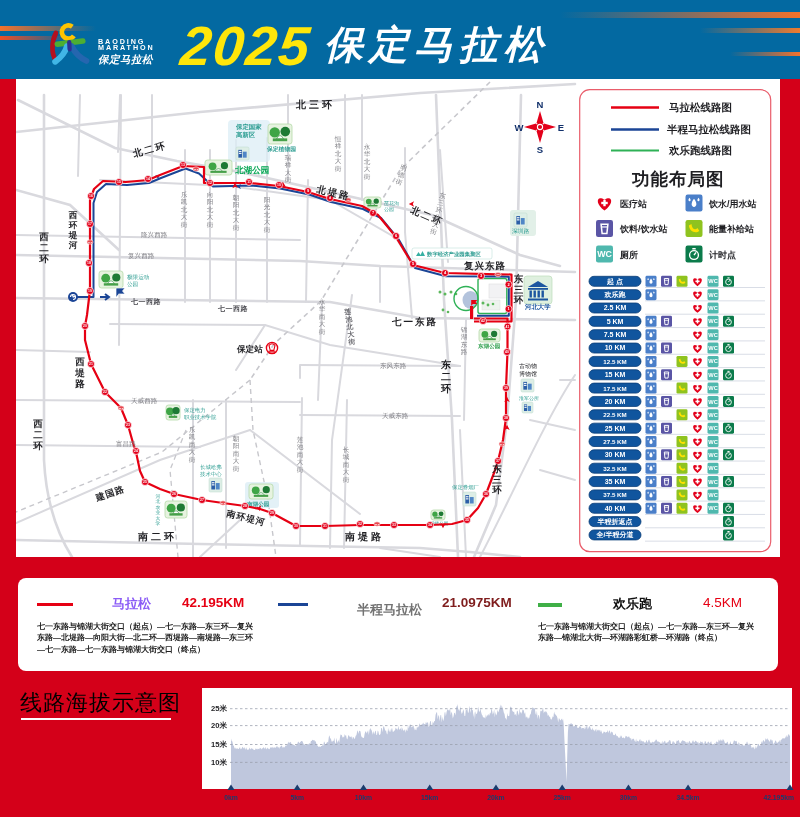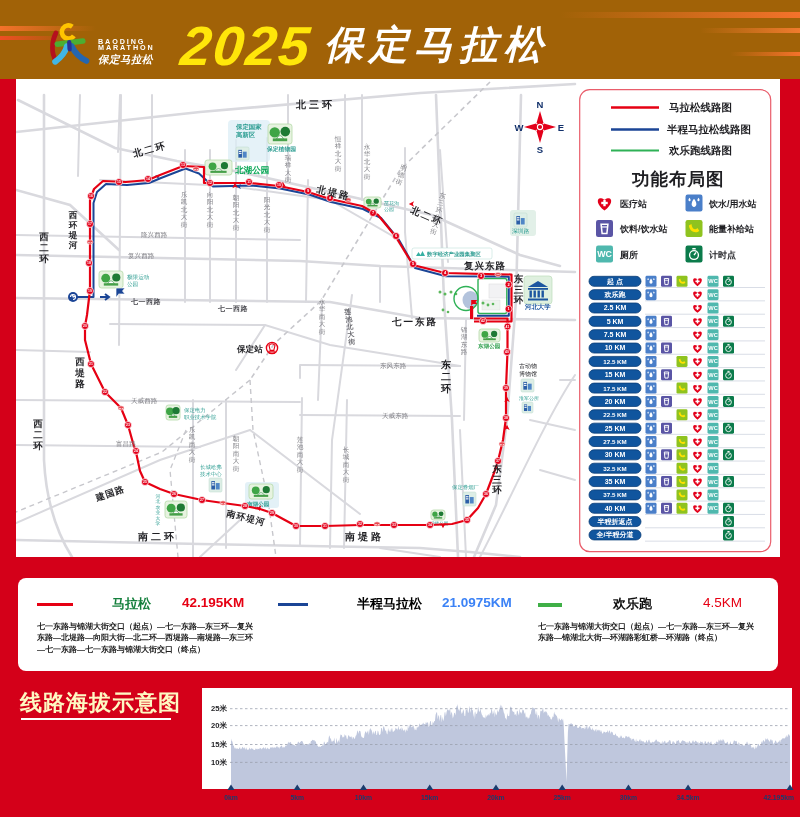--- a/index.html
+++ b/index.html
@@ -1,20 +1,20 @@
 <!DOCTYPE html>
 <html><head><meta charset="utf-8">
 <style>
 *{margin:0;padding:0;box-sizing:border-box}
 body{width:800px;height:817px;position:relative;font-family:"Liberation Sans",sans-serif;background:#d40019;overflow:hidden}
 svg text{font-family:"Liberation Sans",sans-serif}
 </style></head>
 <body>
 
-<div style="position:absolute;left:0;top:0;width:800px;height:79px;background:#a16207;overflow:hidden">
+<div style="position:absolute;left:0;top:0;width:800px;height:79px;background:#0369a1;overflow:hidden">
 
   <div style="position:absolute;left:0;top:26px;width:96px;height:5px;background:linear-gradient(90deg,#f4722b,rgba(244,114,43,0))"></div>
   <div style="position:absolute;left:0;top:36px;width:70px;height:4px;background:linear-gradient(90deg,#ef4e24,rgba(239,78,36,0))"></div>
   <div style="position:absolute;left:560px;top:12px;width:240px;height:6px;background:linear-gradient(90deg,rgba(244,114,43,0),#f4722b)"></div>
   <div style="position:absolute;left:700px;top:28px;width:100px;height:5px;background:linear-gradient(90deg,rgba(244,114,43,0),#ef7b2e)"></div>
   <div style="position:absolute;left:730px;top:52px;width:70px;height:4px;background:linear-gradient(90deg,rgba(244,114,43,0),#f4722b)"></div>
 
   <svg width="50" height="48" viewBox="0 0 64 58" style="position:absolute;left:45px;top:19px">
     <path d="M14,16 C8,28 8,42 14,52" stroke="#b5101e" stroke-width="6" fill="none" stroke-linecap="round"></path>
     <circle cx="30" cy="15" r="8.5" fill="none" stroke="#ffc400" stroke-width="6" stroke-dasharray="40 14" transform="rotate(35 30 15)"></circle>
@@ -960,35 +960,35 @@
       <rect x="-5.5" y="-5.5" width="11" height="11" rx="1.375" fill="#0b7b4b"></rect>
       <circle cy="0.6599999999999999" r="2.8600000000000003" fill="none" stroke="#fff" stroke-width="0.88"></circle>
       <line x1="0" y1="0.6599999999999999" x2="1.375" y2="-1.1" stroke="#fff" stroke-width="0.88"></line>
       <line x1="-1.1" y1="-3.41" x2="1.1" y2="-3.41" stroke="#fff" stroke-width="0.99"></line>
     </g>
 </svg>
 
 <div style="position:absolute;left:18px;top:578px;width:760px;height:93px;background:#fff;border-radius:8px">
 
   <div style="position:absolute;left:19px;top:25px;width:36px;height:3.4px;background:#e60013"></div>
-  <div style="position:absolute;left:94px;top:17px;font-size:13px;font-weight:bold;color:#15803d">马拉松</div>
+  <div style="position:absolute;left:94px;top:17px;font-size:13px;font-weight:bold;color:#8b5cf6">马拉松</div>
   <div style="position:absolute;left:164px;top:17px;font-size:13.5px;font-weight:bold;color:#e60013">42.195KM</div>
   <div style="position:absolute;left:19px;top:43px;font-size:8px;line-height:11.3px;color:#222;font-weight:bold">七一东路与锦湖大街交口（起点）—七一东路—东三环—复兴<br>东路—北堤路—向阳大街—北二环—西堤路—南堤路—东三环<br>—七一东路—七一东路与锦湖大街交口（终点）</div>
 
   <div style="position:absolute;left:260px;top:25px;width:30px;height:3.4px;background:#1b4596"></div>
-  <div style="position:absolute;left:339px;top:17px;font-size:13px;font-weight:bold;color:#000000">半程马拉松</div>
-  <div style="position:absolute;left:424px;top:17px;font-size:13.5px;font-weight:bold;color:#3b82f6">21.0975KM</div>
+  <div style="position:absolute;left:339px;top:23px;font-size:13px;font-weight:bold;color:#737373">半程马拉松</div>
+  <div style="position:absolute;left:424px;top:17px;font-size:13.5px;font-weight:bold;color:#7f1d1d">21.0975KM</div>
 
   <div style="position:absolute;left:520px;top:25px;width:24px;height:3.8px;background:#3faf47"></div>
   <div style="position:absolute;left:595px;top:17px;font-size:13px;font-weight:bold;color:#111">欢乐跑</div>
   <div style="position:absolute;left:685px;top:17px;font-size:13.5px;font-weight:normal;color:#e60013">4.5KM</div>
   <div style="position:absolute;left:520px;top:43px;font-size:8px;line-height:11.3px;color:#222;font-weight:bold">七一东路与锦湖大街交口（起点）—七一东路—东三环—复兴<br>东路—锦湖北大街—环湖路彩虹桥—环湖路（终点）</div>
 </div>
 
-<div style="position:absolute;left:20px;top:688px;color:#fef9c3;font-size:22px;font-weight:700;letter-spacing:1px">线路海拔示意图</div>
+<div style="position:absolute;left:20px;top:688px;color:#000000;font-size:22px;font-weight:400;letter-spacing:1px">线路海拔示意图</div>
 <div style="position:absolute;left:21px;top:718px;width:150px;height:2px;background:#fff"></div>
 <svg width="800" height="817" viewBox="0 0 800 817" style="position:absolute;left:0;top:0" font-family="Liberation Sans, sans-serif">
 
 <rect x="202" y="688" width="590" height="101" fill="#fff"></rect>
 
 <path d="M231,789 L231.0,738.6 L231.7,741.1 L232.4,741.4 L233.1,745.2 L233.8,745.7 L234.4,747.8 L235.1,748.9 L235.8,747.5 L236.5,749.1 L237.2,747.9 L237.9,749.1 L238.6,749.1 L239.3,748.1 L240.0,746.9 L240.6,749.3 L241.3,749.0 L242.0,747.8 L242.7,746.8 L243.4,748.1 L244.1,748.8 L244.8,746.9 L245.5,749.9 L246.2,747.3 L246.8,749.2 L247.5,749.7 L248.2,749.8 L248.9,749.2 L249.6,747.6 L250.3,749.6 L251.0,748.4 L251.7,748.2 L252.4,749.1 L253.0,748.5 L253.7,750.1 L254.4,750.1 L255.1,749.7 L255.8,748.2 L256.5,749.0 L257.2,749.4 L257.9,748.5 L258.6,748.9 L259.2,749.3 L259.9,747.7 L260.6,748.0 L261.3,749.4 L262.0,748.3 L262.7,748.4 L263.4,747.3 L264.1,747.7 L264.8,749.1 L265.4,746.8 L266.1,749.6 L266.8,748.6 L267.5,747.4 L268.2,749.3 L268.9,748.2 L269.6,749.6 L270.3,747.6 L271.0,747.2 L271.6,747.8 L272.3,746.7 L273.0,748.5 L273.7,747.2 L274.4,747.5 L275.1,747.5 L275.8,747.8 L276.5,746.5 L277.2,746.1 L277.8,747.6 L278.5,746.9 L279.2,748.8 L279.9,746.7 L280.6,746.8 L281.3,745.6 L282.0,746.1 L282.7,747.8 L283.4,747.4 L284.0,746.4 L284.7,747.7 L285.4,745.6 L286.1,745.8 L286.8,745.2 L287.5,744.6 L288.2,741.6 L288.9,742.9 L289.6,742.4 L290.2,742.6 L290.9,741.7 L291.6,745.0 L292.3,744.5 L293.0,744.9 L293.7,744.5 L294.4,745.4 L295.1,745.0 L295.8,746.2 L296.4,745.1 L297.1,744.6 L297.8,742.3 L298.5,741.4 L299.2,743.3 L299.9,742.5 L300.6,741.7 L301.3,741.1 L302.0,741.1 L302.6,741.5 L303.3,743.3 L304.0,744.8 L304.7,744.2 L305.4,745.2 L306.1,745.3 L306.8,744.3 L307.5,744.5 L308.2,744.6 L308.8,743.7 L309.5,742.9 L310.2,744.4 L310.9,741.1 L311.6,740.9 L312.3,740.0 L313.0,739.7 L313.7,740.5 L314.4,739.9 L315.0,741.7 L315.7,741.1 L316.4,744.1 L317.1,745.2 L317.8,745.8 L318.5,747.0 L319.2,746.2 L319.9,746.9 L320.6,746.8 L321.2,746.1 L321.9,746.0 L322.6,745.0 L323.3,745.8 L324.0,741.2 L324.7,742.4 L325.4,745.1 L326.1,743.8 L326.8,742.5 L327.4,741.7 L328.1,742.8 L328.8,737.0 L329.5,735.3 L330.2,738.4 L330.9,738.4 L331.6,741.6 L332.3,741.8 L333.0,740.4 L333.6,741.3 L334.3,737.6 L335.0,742.7 L335.7,744.1 L336.4,737.8 L337.1,741.0 L337.8,743.1 L338.5,739.6 L339.2,742.7 L339.8,738.4 L340.5,734.6 L341.2,734.8 L341.9,735.3 L342.6,737.8 L343.3,736.4 L344.0,737.8 L344.7,733.9 L345.4,736.1 L346.0,734.8 L346.7,738.4 L347.4,739.6 L348.1,735.9 L348.8,735.1 L349.5,736.5 L350.2,737.3 L350.9,736.6 L351.6,736.5 L352.2,739.5 L352.9,736.7 L353.6,737.2 L354.3,738.9 L355.0,738.2 L355.7,735.8 L356.4,735.2 L357.1,731.8 L357.8,730.2 L358.4,734.1 L359.1,730.9 L359.8,730.8 L360.5,731.4 L361.2,735.9 L361.9,737.2 L362.6,737.5 L363.3,738.0 L364.0,737.7 L364.6,734.1 L365.3,731.6 L366.0,731.5 L366.7,733.6 L367.4,731.8 L368.1,730.3 L368.8,734.9 L369.5,730.2 L370.2,728.0 L370.8,729.3 L371.5,729.9 L372.2,732.2 L372.9,734.7 L373.6,730.7 L374.3,734.4 L375.0,731.4 L375.7,730.5 L376.4,735.0 L377.0,734.9 L377.7,730.5 L378.4,731.5 L379.1,734.9 L379.8,734.7 L380.5,733.9 L381.2,728.0 L381.9,728.1 L382.6,732.3 L383.2,726.9 L383.9,726.0 L384.6,728.6 L385.3,731.1 L386.0,730.0 L386.7,733.4 L387.4,734.5 L388.1,728.0 L388.8,730.7 L389.4,731.9 L390.1,729.1 L390.8,732.2 L391.5,728.5 L392.2,728.3 L392.9,732.2 L393.6,731.4 L394.3,730.6 L395.0,730.4 L395.6,727.4 L396.3,729.2 L397.0,728.1 L397.7,730.6 L398.4,725.4 L399.1,729.7 L399.8,729.3 L400.5,728.8 L401.2,726.9 L401.8,730.7 L402.5,727.5 L403.2,730.9 L403.9,730.1 L404.6,729.6 L405.3,732.7 L406.0,729.1 L406.7,730.4 L407.4,731.1 L408.0,724.8 L408.7,728.8 L409.4,726.1 L410.1,724.0 L410.8,725.6 L411.5,727.6 L412.2,726.5 L412.9,726.6 L413.6,725.3 L414.2,730.5 L414.9,727.6 L415.6,730.1 L416.3,730.3 L417.0,726.4 L417.7,727.8 L418.4,726.9 L419.1,724.9 L419.8,723.3 L420.4,726.1 L421.1,724.4 L421.8,724.7 L422.5,724.1 L423.2,722.4 L423.9,724.3 L424.6,724.0 L425.3,724.6 L426.0,721.5 L426.6,723.5 L427.3,722.4 L428.0,722.2 L428.7,727.3 L429.4,725.4 L430.1,721.3 L430.8,721.1 L431.5,726.3 L432.2,725.3 L432.8,721.3 L433.5,723.5 L434.2,720.9 L434.9,721.3 L435.6,714.8 L436.3,712.7 L437.0,712.1 L437.7,719.4 L438.4,715.0 L439.0,716.0 L439.7,721.3 L440.4,715.2 L441.1,715.1 L441.8,722.4 L442.5,716.4 L443.2,721.2 L443.9,718.7 L444.6,712.4 L445.2,712.0 L445.9,716.3 L446.6,712.1 L447.3,709.6 L448.0,709.4 L448.7,710.6 L449.4,710.5 L450.1,708.0 L450.8,715.3 L451.4,711.5 L452.1,713.6 L452.8,718.4 L453.5,716.6 L454.2,713.0 L454.9,712.8 L455.6,715.6 L456.3,706.2 L457.0,706.8 L457.6,704.0 L458.3,710.6 L459.0,708.5 L459.7,711.6 L460.4,706.1 L461.1,711.7 L461.8,714.0 L462.5,712.5 L463.2,709.2 L463.8,711.1 L464.5,716.1 L465.2,716.1 L465.9,708.3 L466.6,710.5 L467.3,708.4 L468.0,712.9 L468.7,712.3 L469.4,705.7 L470.0,708.8 L470.7,713.1 L471.4,706.4 L472.1,710.2 L472.8,709.8 L473.5,717.3 L474.2,711.4 L474.9,719.2 L475.6,711.1 L476.2,713.8 L476.9,713.9 L477.6,711.0 L478.3,706.6 L479.0,711.6 L479.7,711.8 L480.4,708.3 L481.1,712.1 L481.8,714.5 L482.4,715.2 L483.1,717.4 L483.8,717.3 L484.5,717.5 L485.2,718.8 L485.9,714.2 L486.6,717.4 L487.3,714.5 L488.0,716.3 L488.6,713.8 L489.3,715.7 L490.0,712.6 L490.7,713.8 L491.4,708.1 L492.1,710.5 L492.8,714.5 L493.5,712.7 L494.2,709.3 L494.8,717.5 L495.5,711.8 L496.2,715.4 L496.9,713.8 L497.6,709.7 L498.3,712.6 L499.0,710.6 L499.7,708.0 L500.4,704.3 L501.0,709.0 L501.7,705.1 L502.4,707.4 L503.1,709.2 L503.8,712.4 L504.5,714.1 L505.2,717.9 L505.9,718.4 L506.6,720.1 L507.2,713.0 L507.9,716.3 L508.6,716.0 L509.3,715.7 L510.0,707.8 L510.7,706.5 L511.4,707.2 L512.1,710.2 L512.8,711.6 L513.4,712.1 L514.1,711.6 L514.8,715.3 L515.5,713.7 L516.2,716.3 L516.9,711.0 L517.6,710.7 L518.3,713.7 L519.0,715.5 L519.6,708.1 L520.3,713.1 L521.0,711.8 L521.7,714.1 L522.4,709.8 L523.1,709.8 L523.8,710.5 L524.5,714.1 L525.2,712.3 L525.8,717.7 L526.5,716.3 L527.2,718.8 L527.9,716.5 L528.6,718.8 L529.3,718.1 L530.0,714.6 L530.7,714.3 L531.4,710.2 L532.0,709.8 L532.7,706.9 L533.4,707.9 L534.1,708.5 L534.8,708.1 L535.5,713.6 L536.2,715.3 L536.9,710.5 L537.6,719.1 L538.2,715.1 L538.9,715.2 L539.6,719.7 L540.3,711.6 L541.0,710.2 L541.7,711.6 L542.4,709.8 L543.1,708.1 L543.8,713.5 L544.4,711.2 L545.1,712.5 L545.8,710.7 L546.5,712.0 L547.2,713.0 L547.9,716.3 L548.6,714.6 L549.3,717.1 L550.0,716.4 L550.6,719.1 L551.3,719.8 L552.0,718.4 L552.7,716.2 L553.4,717.3 L554.1,711.5 L554.8,714.0 L555.5,714.4 L556.2,715.4 L556.8,715.9 L557.5,718.2 L558.2,722.6 L558.9,717.9 L559.6,719.1 L560.3,720.4 L561.0,719.8 L561.7,718.6 L562.4,720.8 L563.0,718.2 L563.7,724.0 L564.4,739.1 L565.1,753.0 L565.8,767.0 L566.5,782.3 L567.2,756.8 L567.9,732.3 L568.6,723.8 L569.2,724.3 L569.9,724.2 L570.6,723.5 L571.3,723.3 L572.0,724.0 L572.7,724.1 L573.4,726.4 L574.1,726.3 L574.8,726.0 L575.4,724.2 L576.1,726.2 L576.8,725.5 L577.5,728.0 L578.2,728.1 L578.9,727.6 L579.6,726.3 L580.3,726.5 L581.0,726.9 L581.6,728.7 L582.3,728.0 L583.0,728.1 L583.7,728.1 L584.4,729.4 L585.1,726.3 L585.8,729.0 L586.5,725.9 L587.2,726.0 L587.8,729.6 L588.5,727.8 L589.2,726.6 L589.9,726.3 L590.6,728.6 L591.3,729.6 L592.0,730.1 L592.7,727.4 L593.4,730.6 L594.0,729.4 L594.7,731.4 L595.4,730.1 L596.1,728.6 L596.8,731.9 L597.5,729.4 L598.2,730.8 L598.9,729.4 L599.6,730.3 L600.2,732.3 L600.9,729.8 L601.6,731.6 L602.3,733.5 L603.0,733.5 L603.7,731.6 L604.4,731.7 L605.1,732.2 L605.8,732.8 L606.4,732.0 L607.1,732.1 L607.8,730.0 L608.5,733.2 L609.2,730.6 L609.9,730.7 L610.6,733.9 L611.3,731.2 L612.0,732.4 L612.6,732.1 L613.3,734.9 L614.0,735.0 L614.7,735.3 L615.4,733.3 L616.1,735.1 L616.8,736.2 L617.5,736.1 L618.2,736.9 L618.8,738.0 L619.5,737.9 L620.2,735.2 L620.9,737.6 L621.6,735.2 L622.3,738.0 L623.0,738.1 L623.7,737.2 L624.4,738.6 L625.0,738.0 L625.7,735.8 L626.4,736.2 L627.1,736.6 L627.8,737.4 L628.5,736.4 L629.2,736.6 L629.9,738.3 L630.6,737.9 L631.2,740.7 L631.9,738.3 L632.6,739.6 L633.3,738.6 L634.0,739.3 L634.7,740.9 L635.4,742.0 L636.1,738.6 L636.8,741.9 L637.4,740.6 L638.1,741.2 L638.8,741.4 L639.5,739.7 L640.2,738.9 L640.9,741.8 L641.6,740.3 L642.3,741.8 L643.0,740.8 L643.6,741.5 L644.3,742.5 L645.0,742.6 L645.7,742.5 L646.4,739.8 L647.1,741.5 L647.8,742.7 L648.5,740.0 L649.2,739.5 L649.8,741.6 L650.5,742.7 L651.2,742.4 L651.9,742.7 L652.6,741.6 L653.3,742.4 L654.0,741.7 L654.7,741.6 L655.4,740.4 L656.0,739.3 L656.7,740.1 L657.4,741.6 L658.1,741.8 L658.8,741.5 L659.5,742.3 L660.2,742.6 L660.9,743.9 L661.6,743.2 L662.2,740.4 L662.9,743.7 L663.6,742.1 L664.3,741.5 L665.0,740.6 L665.7,743.0 L666.4,742.7 L667.1,742.7 L667.8,742.1 L668.4,741.9 L669.1,740.0 L669.8,740.5 L670.5,740.5 L671.2,744.0 L671.9,744.1 L672.6,741.5 L673.3,740.9 L674.0,742.7 L674.6,742.3 L675.3,744.6 L676.0,742.9 L676.7,740.6 L677.4,740.9 L678.1,740.6 L678.8,740.0 L679.5,742.7 L680.2,743.1 L680.8,742.8 L681.5,741.2 L682.2,740.7 L682.9,739.9 L683.6,740.9 L684.3,741.3 L685.0,741.0 L685.7,742.4 L686.4,742.1 L687.0,744.3 L687.7,741.5 L688.4,743.6 L689.1,740.7 L689.8,741.6 L690.5,742.7 L691.2,743.2 L691.9,742.5 L692.6,740.7 L693.2,740.2 L693.9,742.3 L694.6,742.3 L695.3,740.7 L696.0,740.7 L696.7,741.8 L697.4,742.7 L698.1,741.4 L698.8,744.0 L699.4,743.1 L700.1,742.8 L700.8,741.1 L701.5,742.5 L702.2,741.4 L702.9,742.9 L703.6,743.7 L704.3,743.6 L705.0,740.7 L705.6,741.6 L706.3,743.0 L707.0,744.0 L707.7,742.0 L708.4,741.4 L709.1,742.6 L709.8,743.5 L710.5,742.0 L711.2,741.2 L711.8,744.1 L712.5,745.1 L713.2,744.1 L713.9,743.9 L714.6,743.0 L715.3,744.5 L716.0,741.7 L716.7,741.5 L717.4,741.9 L718.1,742.7 L718.7,739.2 L719.4,741.4 L720.1,738.9 L720.8,740.8 L721.5,740.8 L722.2,739.1 L722.9,741.3 L723.6,739.1 L724.3,741.3 L724.9,743.0 L725.6,743.2 L726.3,742.9 L727.0,742.3 L727.7,741.6 L728.4,744.7 L729.1,743.6 L729.8,744.1 L730.5,741.0 L731.1,744.1 L731.8,744.3 L732.5,744.1 L733.2,742.7 L733.9,740.5 L734.6,740.6 L735.3,741.4 L736.0,740.7 L736.7,741.3 L737.3,743.9 L738.0,744.8 L738.7,742.1 L739.4,743.2 L740.1,746.3 L740.8,744.1 L741.5,745.2 L742.2,745.1 L742.9,745.0 L743.5,745.5 L744.2,746.0 L744.9,744.7 L745.6,744.2 L746.3,741.6 L747.0,744.7 L747.7,741.2 L748.4,744.8 L749.1,744.7 L749.7,743.5 L750.4,744.0 L751.1,746.1 L751.8,748.2 L752.5,747.1 L753.2,748.0 L753.9,746.4 L754.6,749.4 L755.3,748.2 L755.9,745.5 L756.6,748.4 L757.3,746.3 L758.0,744.2 L758.7,743.8 L759.4,746.1 L760.1,745.6 L760.8,744.9 L761.5,741.1 L762.1,743.2 L762.8,740.9 L763.5,739.8 L764.2,741.6 L764.9,741.4 L765.6,738.2 L766.3,739.1 L767.0,740.1 L767.7,738.0 L768.3,740.0 L769.0,740.5 L769.7,742.0 L770.4,739.5 L771.1,739.2 L771.8,740.8 L772.5,740.0 L773.2,744.0 L773.9,743.6 L774.5,742.7 L775.2,740.7 L775.9,740.5 L776.6,742.6 L777.3,743.0 L778.0,742.2 L778.7,741.8 L779.4,739.9 L780.1,742.7 L780.7,740.1 L781.4,739.7 L782.1,738.8 L782.8,738.3 L783.5,738.3 L784.2,738.7 L784.9,738.1 L785.6,737.3 L786.3,735.1 L786.9,737.4 L787.6,736.5 L788.3,733.8 L789.0,735.4 L789.7,735.7 L790.0,733.8 L790,789 Z" fill="#bfc7dd"></path>
 
 <line x1="230" y1="708.7" x2="790" y2="708.7" stroke="#9aa0ad" stroke-width="0.8" stroke-dasharray="2.5 2.5"></line>
 <text x="211" y="711.2" font-size="7.6" font-weight="bold" fill="#1f1f23">25米</text>
 <line x1="230" y1="725.6" x2="790" y2="725.6" stroke="#9aa0ad" stroke-width="0.8" stroke-dasharray="2.5 2.5"></line>

